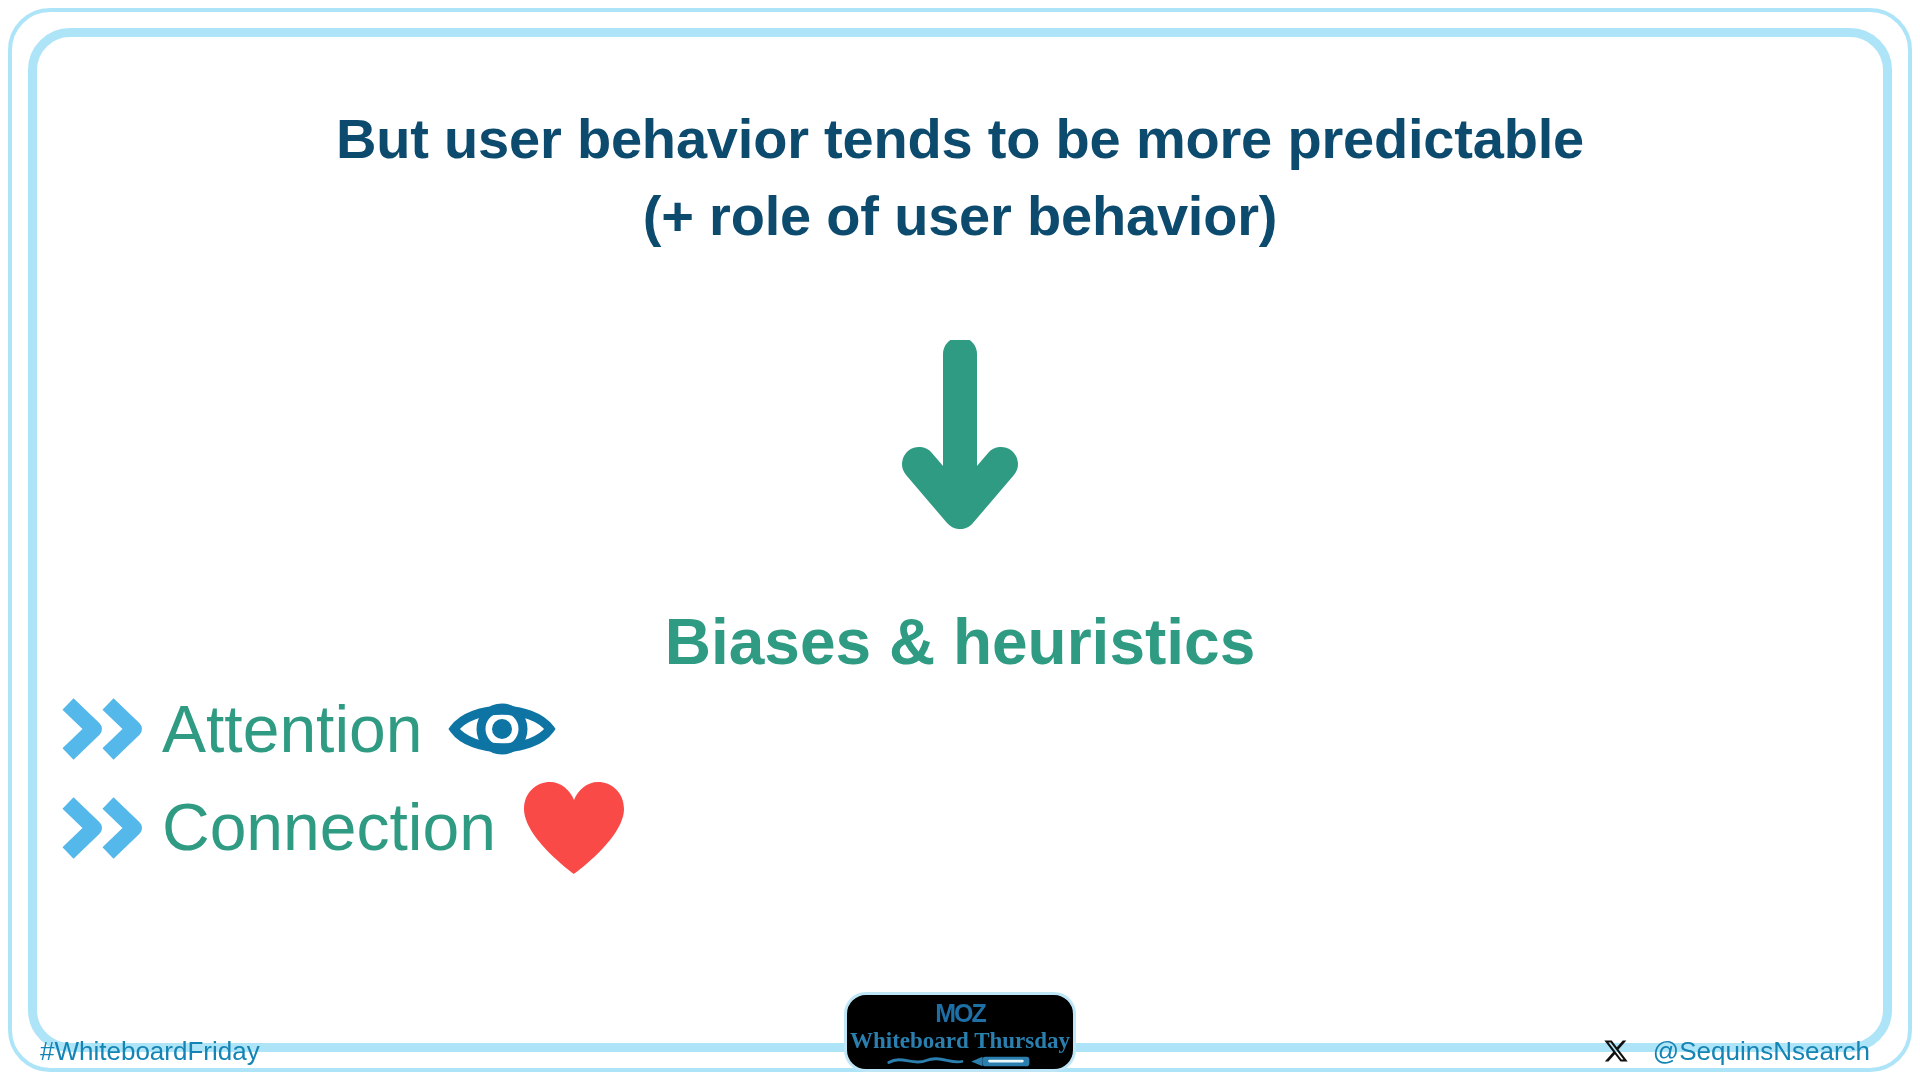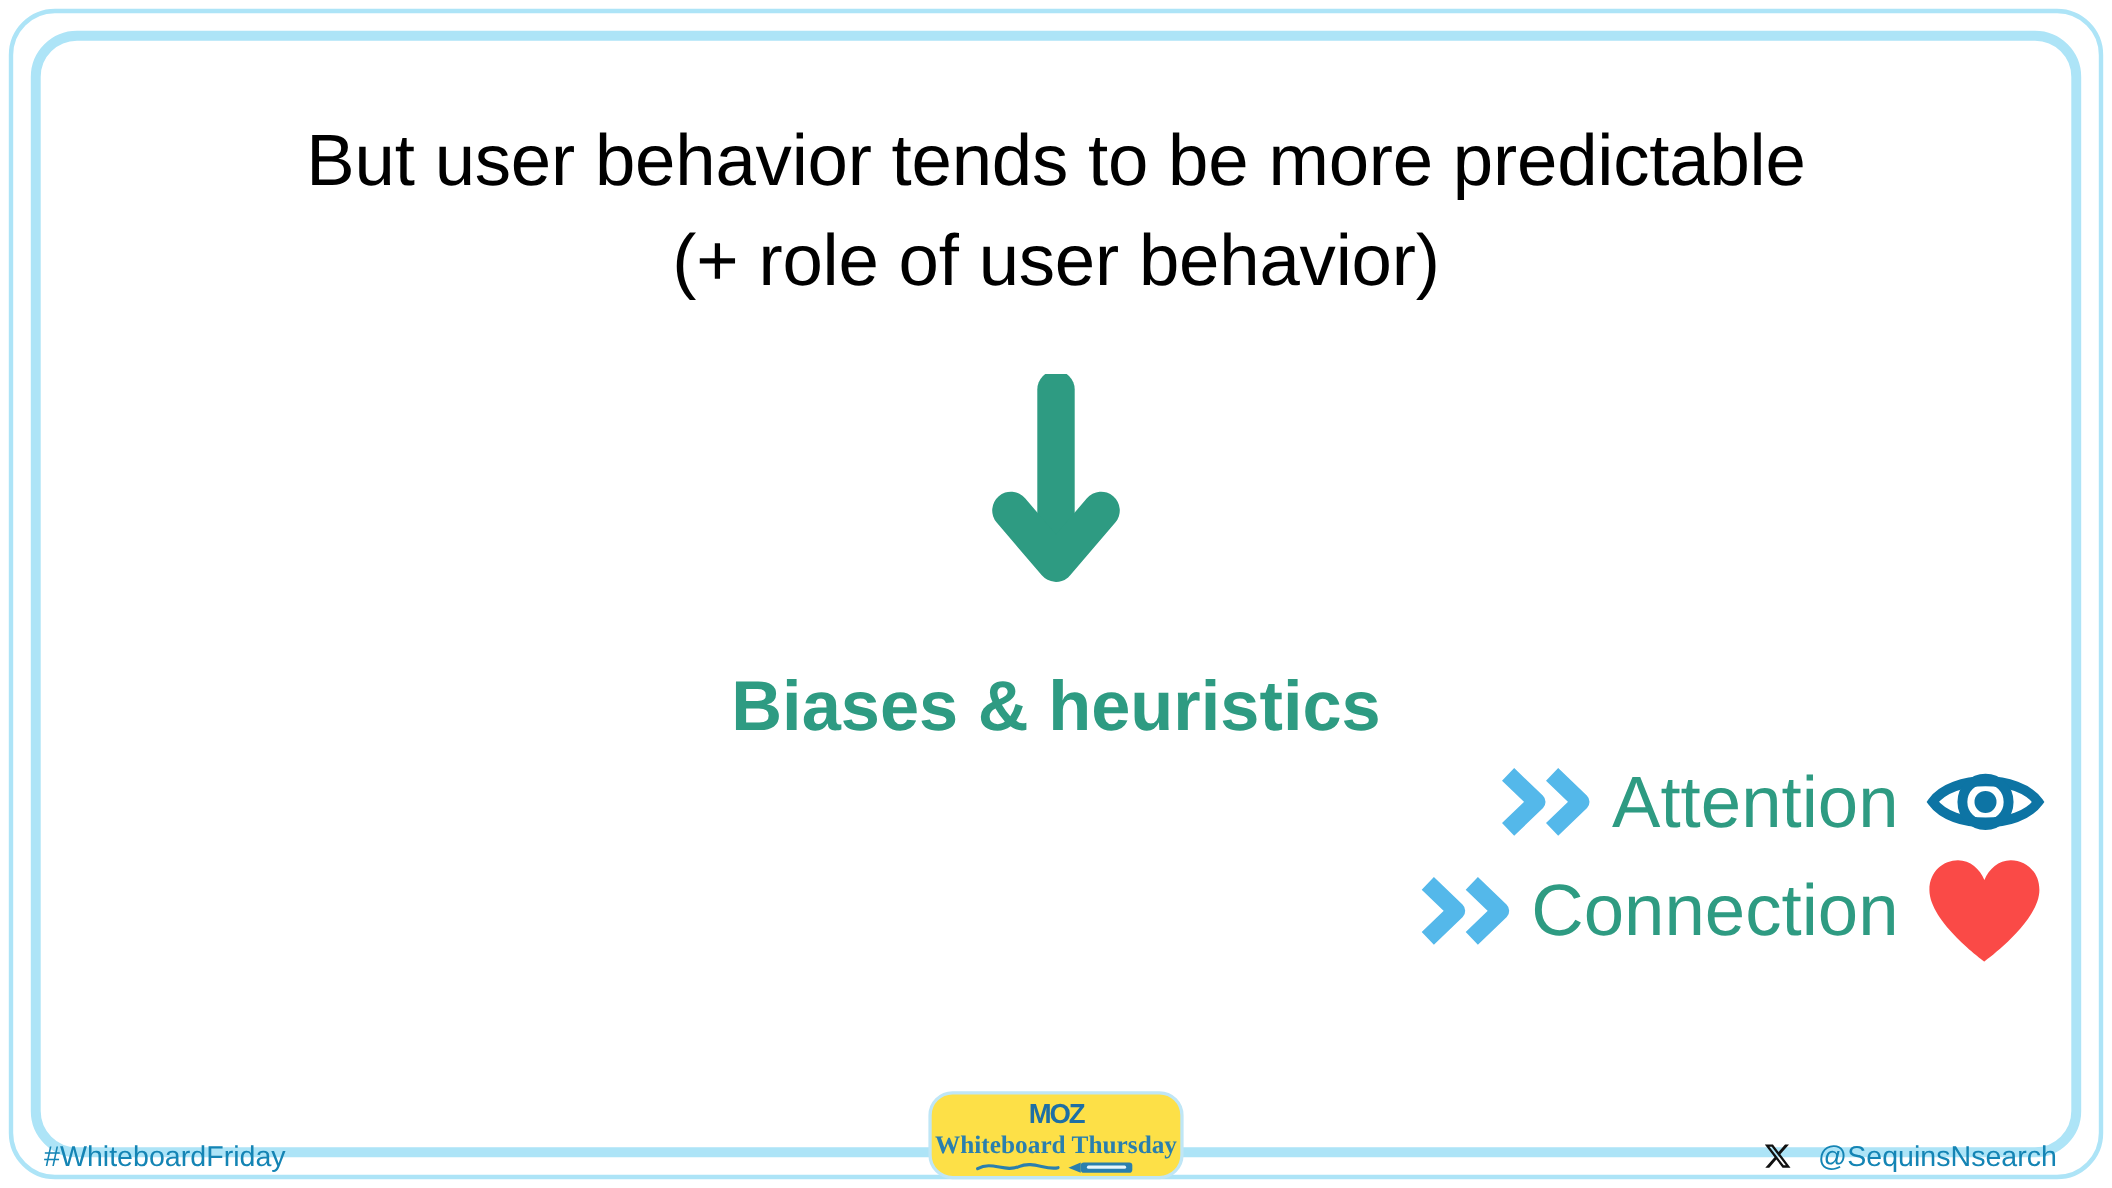--- a/index.html
+++ b/index.html
@@ -55,24 +55,24 @@
   }
 
   .title-block {
     position: absolute;
     left: 0;
     right: 0;
     top: 50px;
     text-align: center;
   }
   .title-line {
-    color: #000000;
-    font-size: 66px;
+    color: #0c4a6e;
+    font-size: 56px;
     line-height: 1.38;
-    font-weight: 400;
+    font-weight: 700;
     letter-spacing: -0.2px;
     white-space: nowrap;
   }
 
   
   .arrow-wrap {
     position: absolute;
     left: 0;
     right: 0;
     top: 290px;
@@ -91,21 +91,21 @@
   .heading-green {
     color: #2e9b82;
     font-size: 64px;
     line-height: 1.18;
     font-weight: 700;
     white-space: nowrap;
   }
   .bullet-row {
     display: flex;
     align-items: center;
-    justify-content: flex-end;
+    justify-content: flex-start;
     gap: 14px;
     margin-top: 14px;
     white-space: nowrap;
   }
   .bullet-row .bullet-text {
     color: #2e9b82;
     font-size: 66px;
     line-height: 1.05;
     font-weight: 400;
   }
@@ -114,21 +114,21 @@
   .heart-icon{ display: block; flex: 0 0 auto; margin-left: 8px; }
 
   
   .badge {
     position: absolute;
     left: 50%;
     transform: translateX(-50%);
     bottom: 8px;
     width: 232px;
     height: 80px;
-    background: #fde047;
+    background: #000000;
     border: 3px solid #bfe6f6;
     border-radius: 22px;
     box-sizing: border-box;
     display: flex;
     flex-direction: column;
     align-items: center;
     justify-content: flex-start;
     padding-top: 4px;
     z-index: 5;
   }

